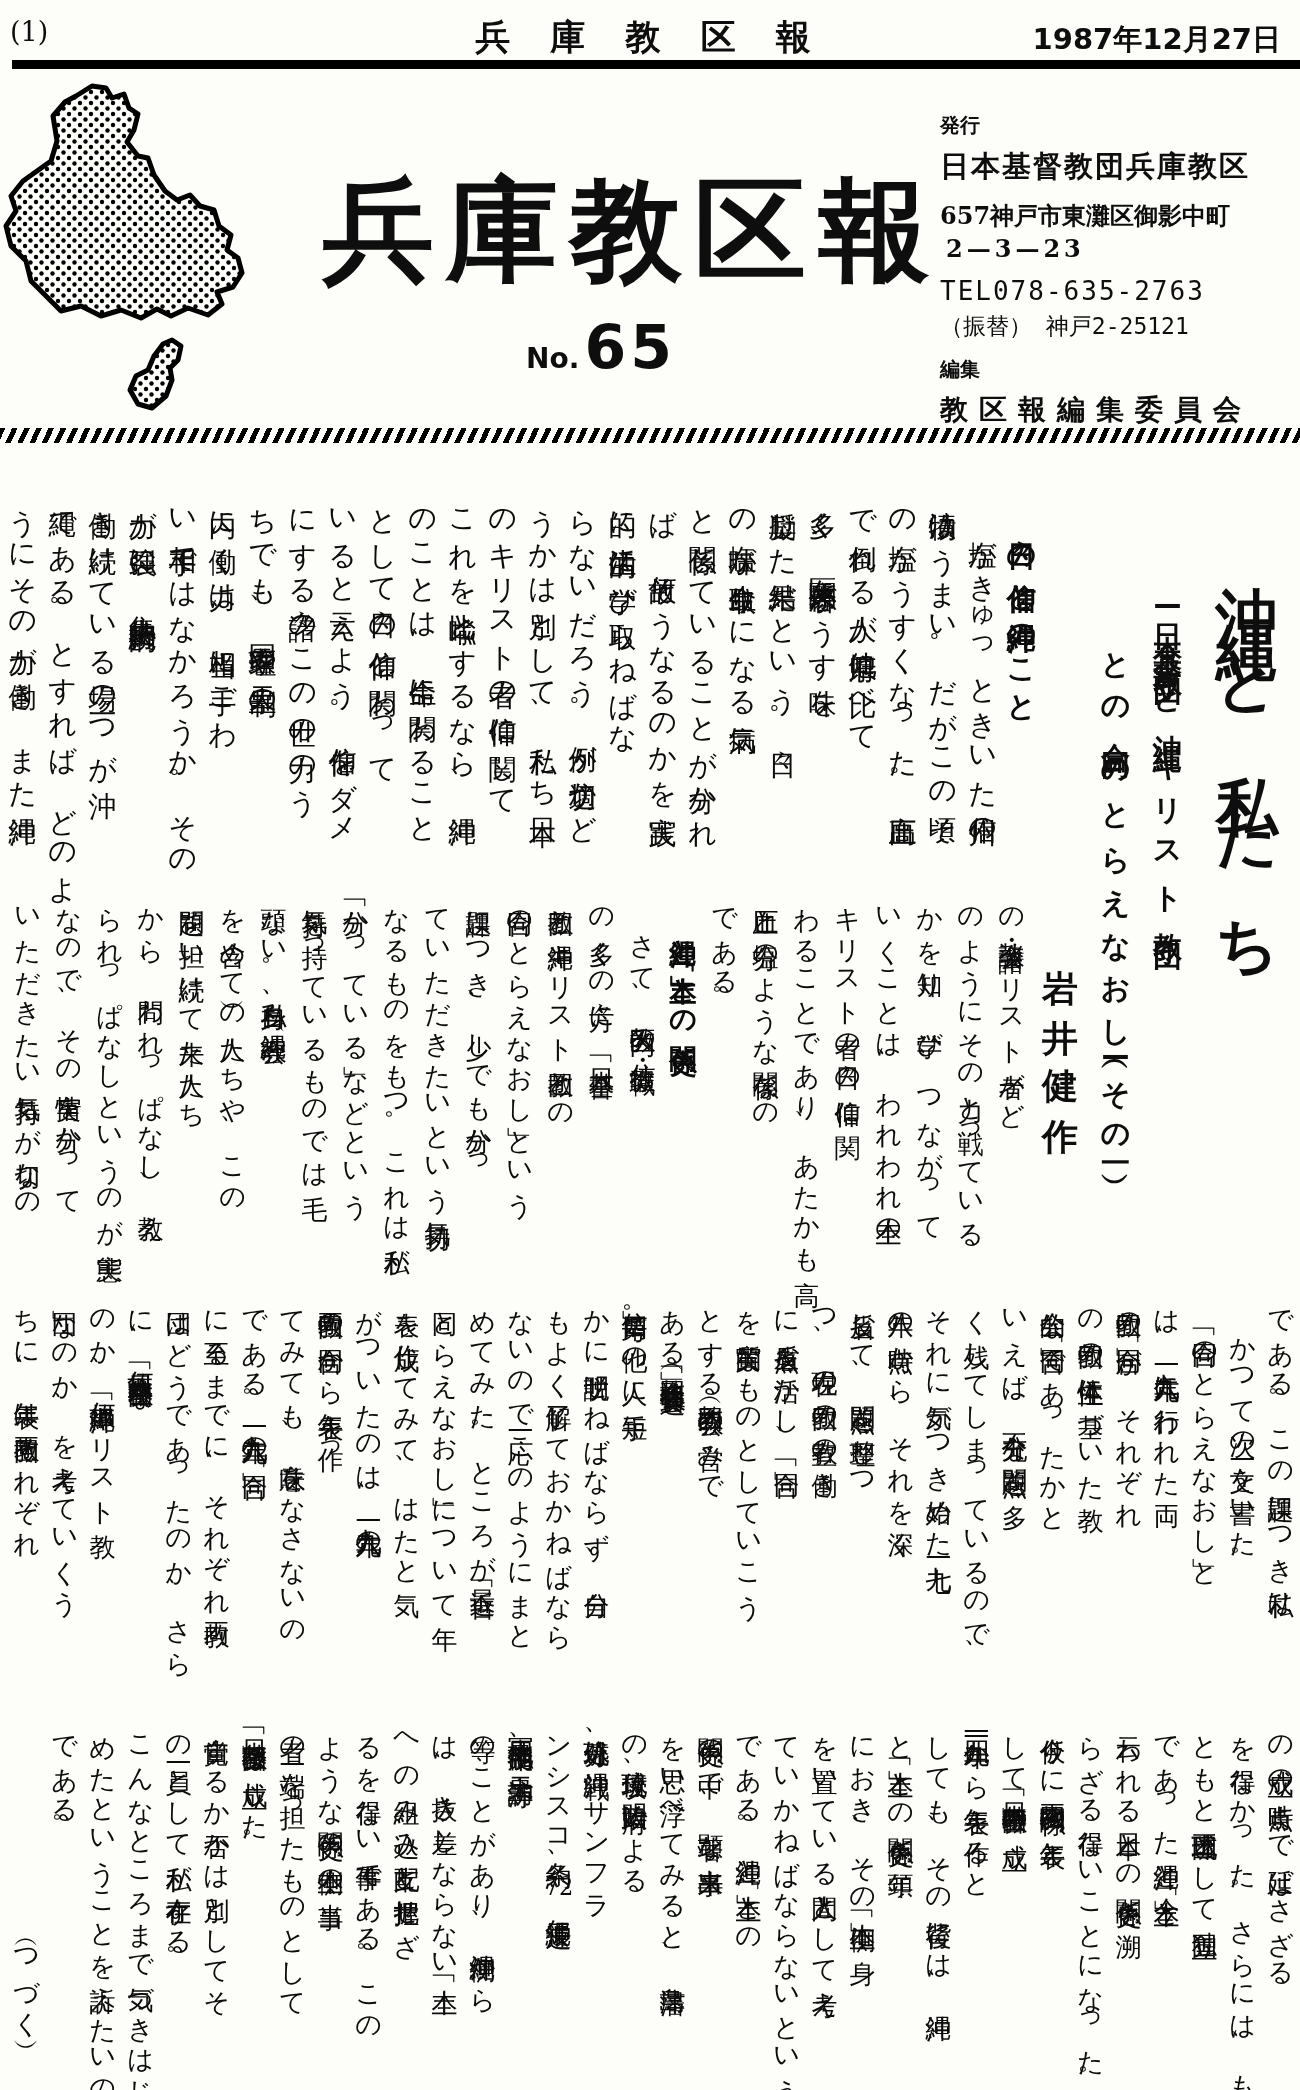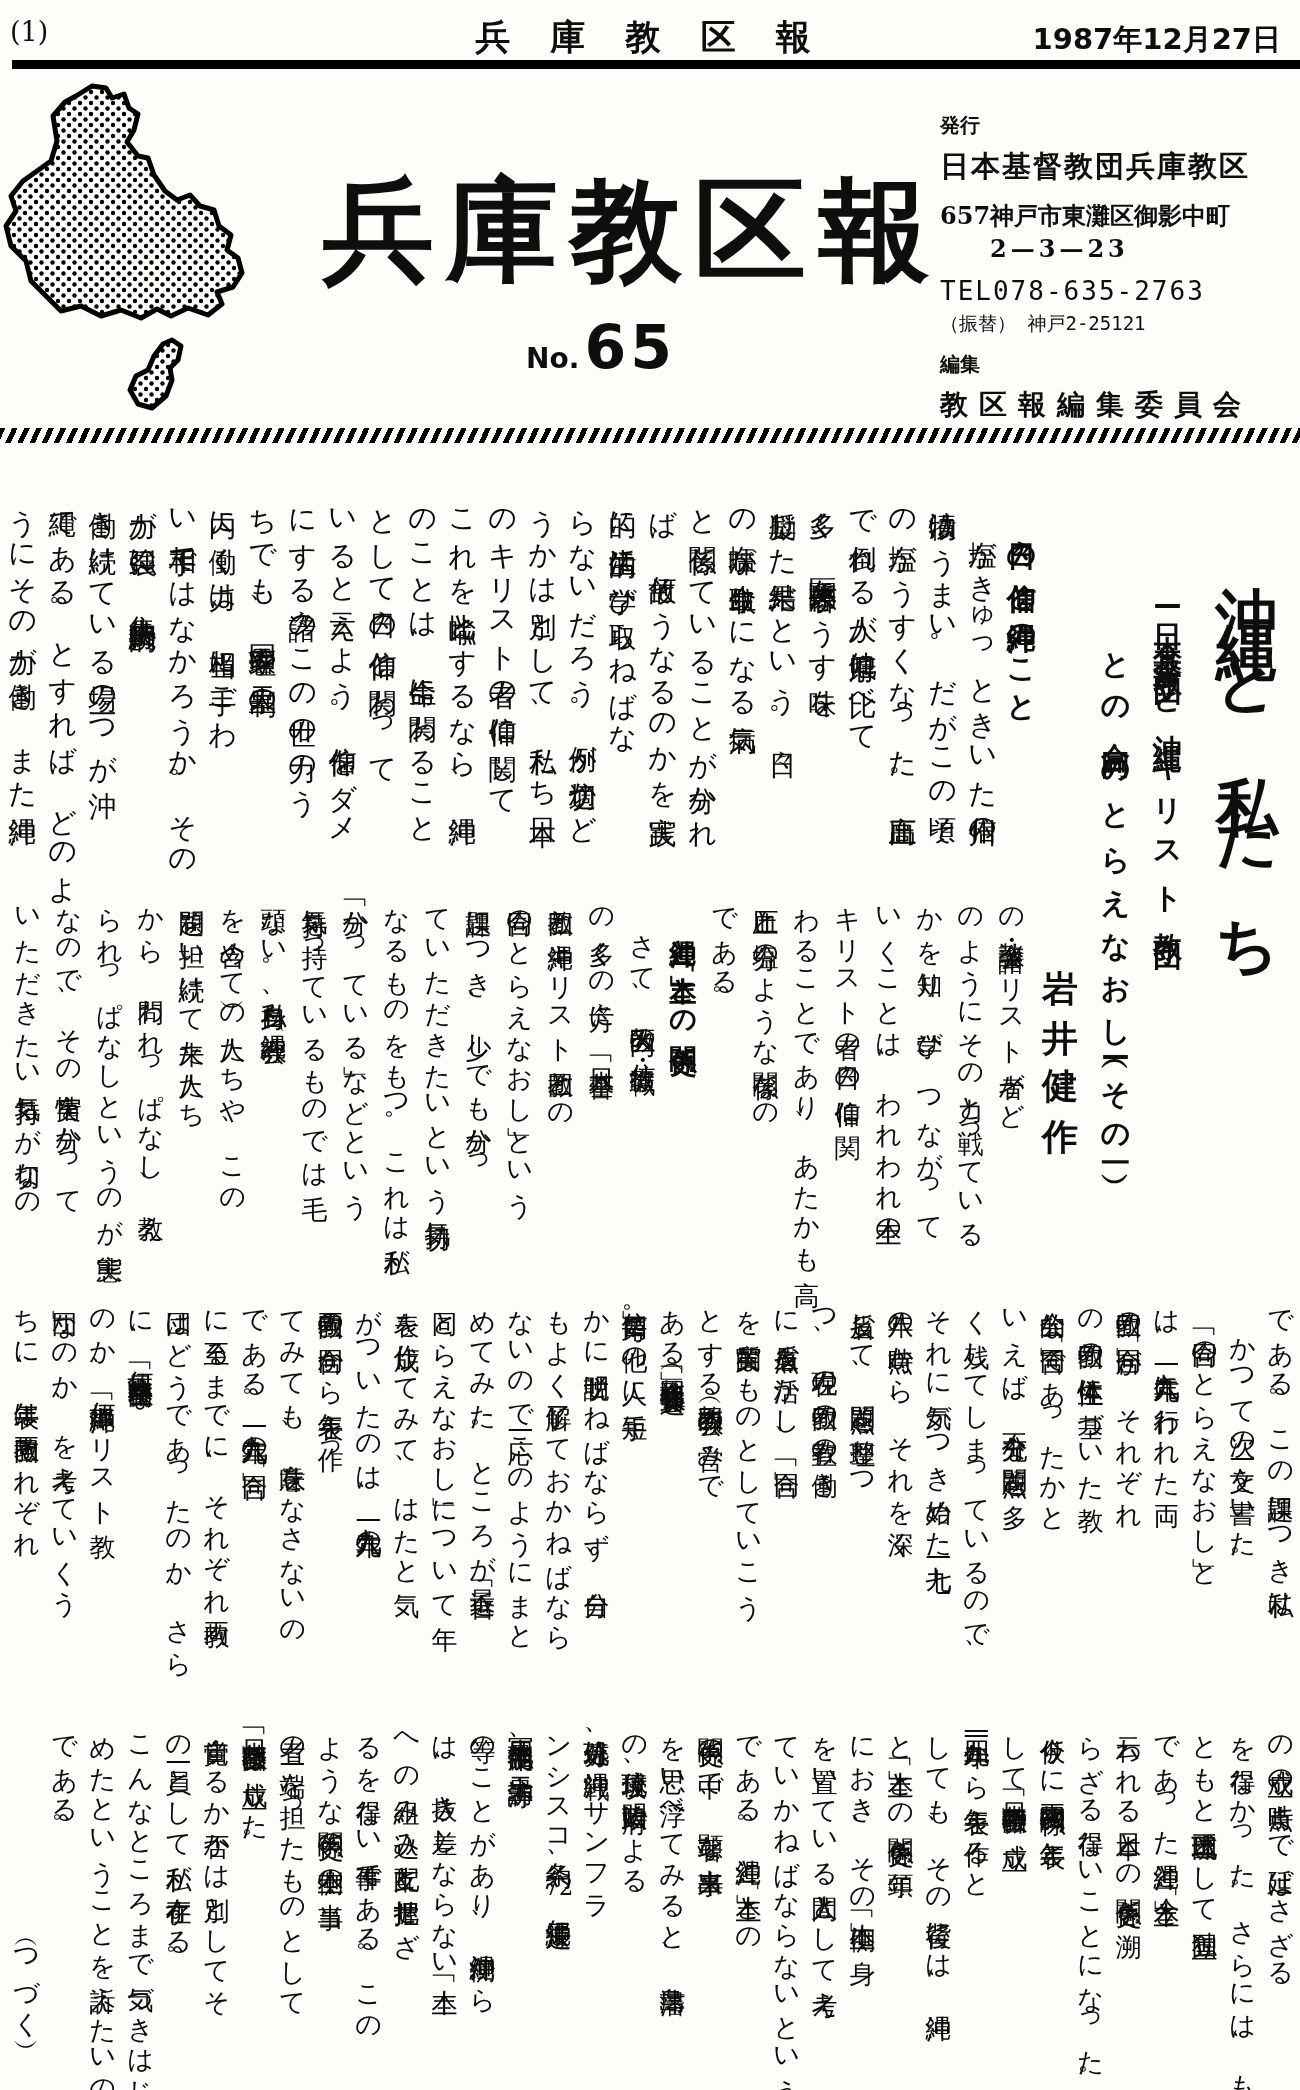--- a/index.html
+++ b/index.html
@@ -26,23 +26,23 @@
     letter-spacing:12px; line-height:1.1; white-space:nowrap;
   }
   #issue { position:absolute; left:526px; top:312px; white-space:nowrap; }
   #issue .no   { font-size:28px; font-weight:bold; font-family:"DejaVu Sans","Liberation Sans",sans-serif; }
   #issue .num  { font-size:60px; font-weight:bold; font-family:"DejaVu Sans","Liberation Sans",sans-serif; letter-spacing:4px; }
   #publisher { position:absolute; left:940px; top:112px; width:358px; }
   #publisher div { white-space:nowrap; }
   .pub-label  { font-size:20px; font-weight:bold; margin-bottom:8px; }
   .pub-name   { font-size:29px; font-weight:bold; letter-spacing:2px; margin-bottom:13px; }
   .pub-addr1  { font-size:24px; font-weight:bold; margin-bottom:2px; }
-  .pub-addr2  { font-size:24px; font-weight:bold; margin-bottom:13px; padding-left:6px; letter-spacing:4px;margin-left:44px; }
+  .pub-addr2  { font-size:24px; font-weight:bold; margin-bottom:13px; padding-left:6px; letter-spacing:4px; }
   .pub-tel    { font-size:26px; letter-spacing:2px; font-family:"DejaVu Sans Mono","Liberation Mono",monospace; margin-bottom:5px; }
-  .pub-postal { font-size:19px; margin-bottom:14px; font-family:"DejaVu Sans Mono","Liberation Mono",monospace; }
+  .pub-postal { font-size:23px; margin-bottom:14px; font-family:"DejaVu Sans Mono","Liberation Mono",monospace; }
   .pub-editor { font-size:28px; font-weight:bold; letter-spacing:11px; }
   
   #divider {
     position:absolute; left:0; top:428px; width:1300px; height:15px;
     background:repeating-linear-gradient(115deg,#000 0 5px,transparent 5px 11px);
   }
   
   #title-block {
     position:absolute; left:1032px; top:478px; width:268px; height:868px;
     writing-mode:vertical-rl; text-orientation:mixed;

